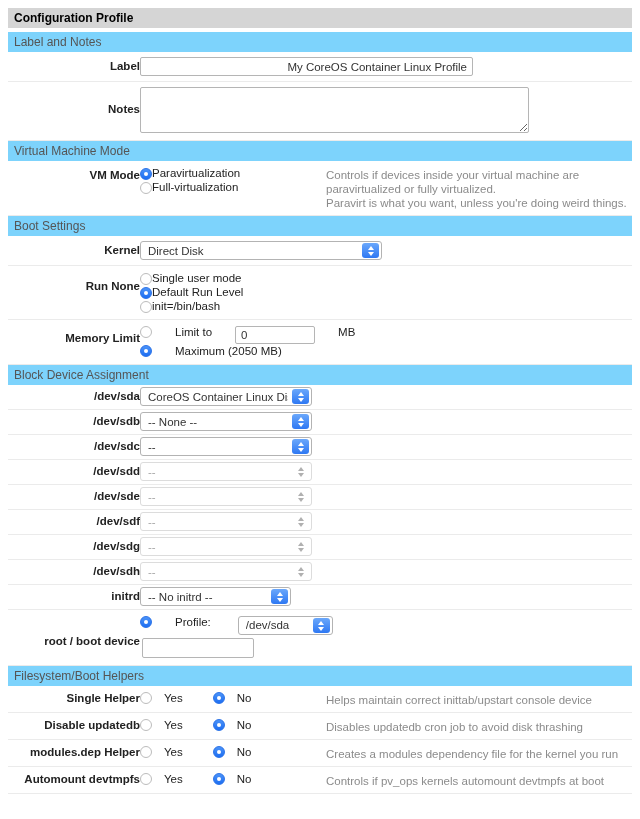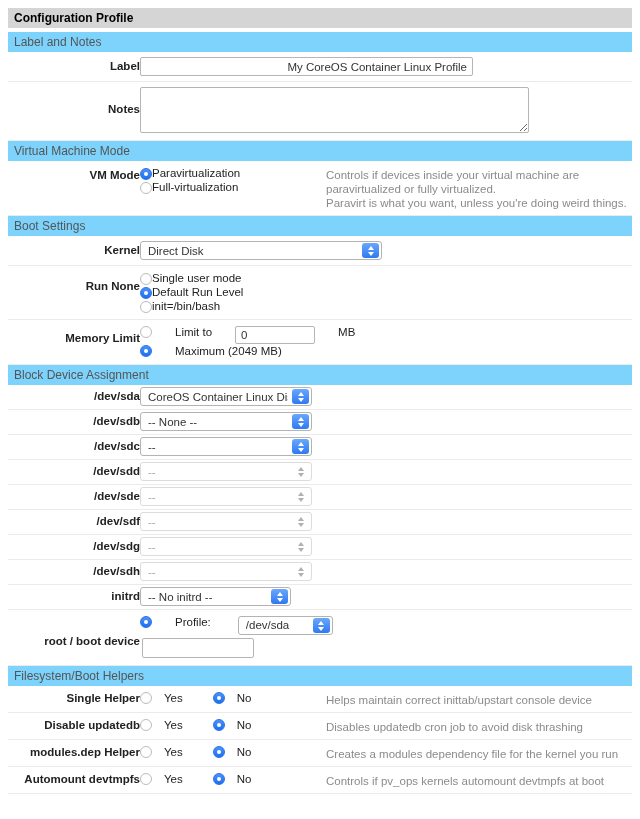--- a/index.html
+++ b/index.html
@@ -122,21 +122,21 @@
     <div class="lbl" style="padding-top:7px;">Memory Limit</div>
     <div class="ctrl">
       <div class="inline">
         <span class="radio"></span>
         <span>Limit to</span>
         <input class="text-input mem-input" value="0" style="">
         <span>MB</span>
       </div>
       <div class="inline">
         <span class="radio checked"></span>
-        <span>Maximum (2049 MB)</span>
+        <span>Maximum (2050 MB)</span>
       </div>
     </div>
   </div>
 
   <div class="section-bar">Block Device Assignment</div>
 
   <div class="row dev-row">
     <div class="lbl">/dev/sda</div>
     <div class="ctrl">
       <span class="select sel-device">

